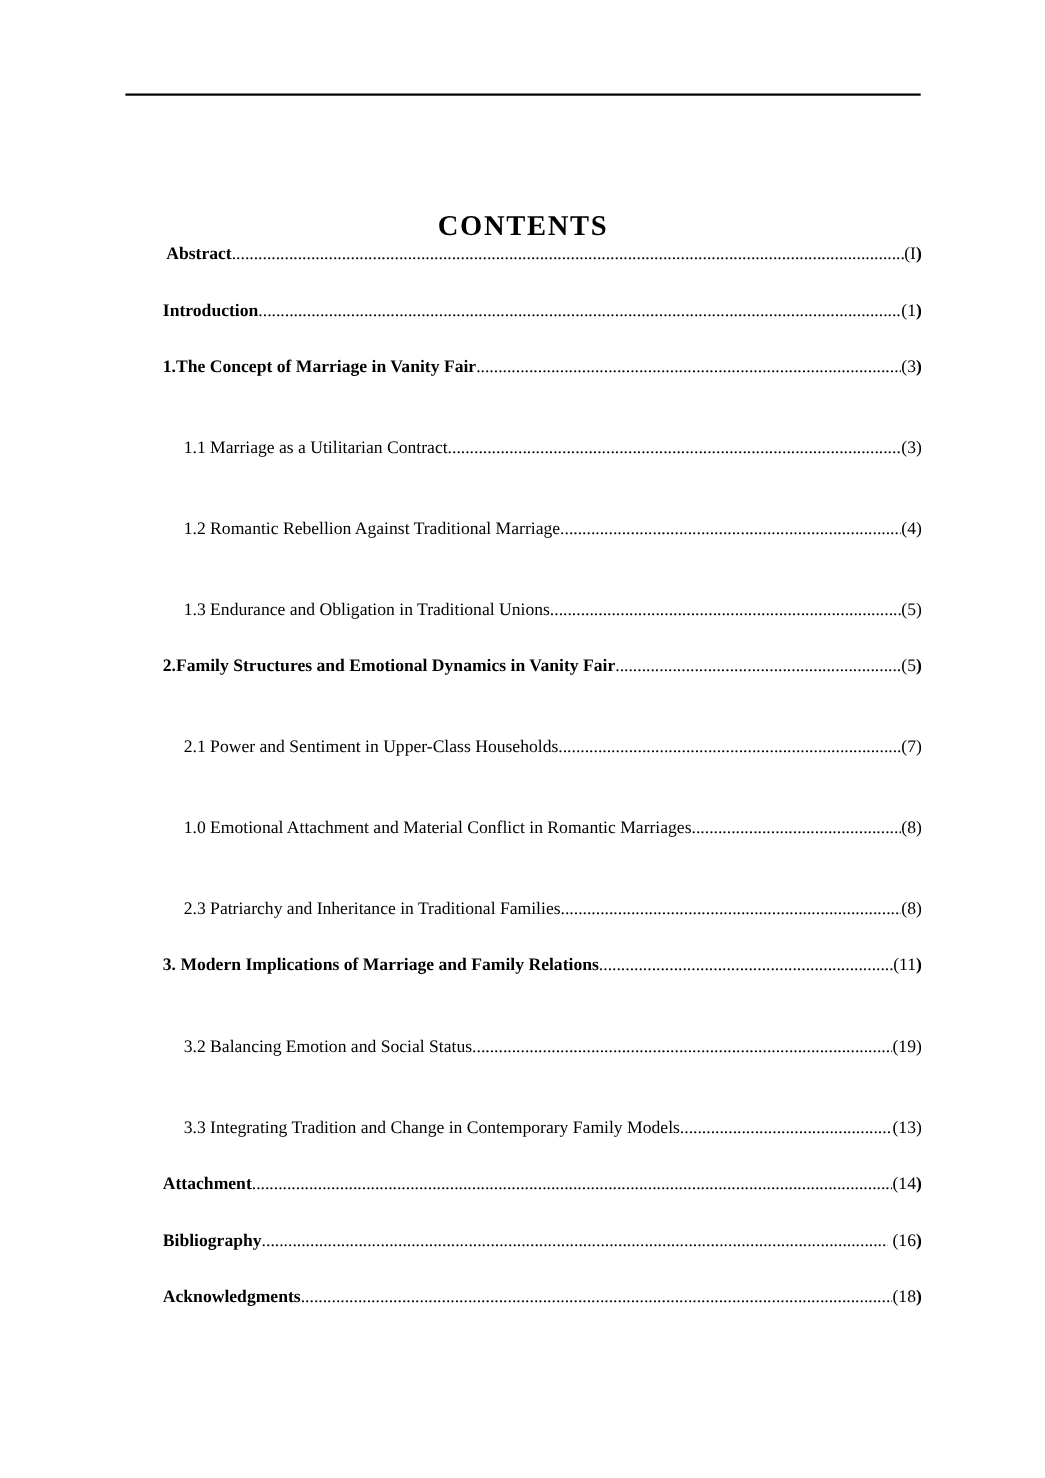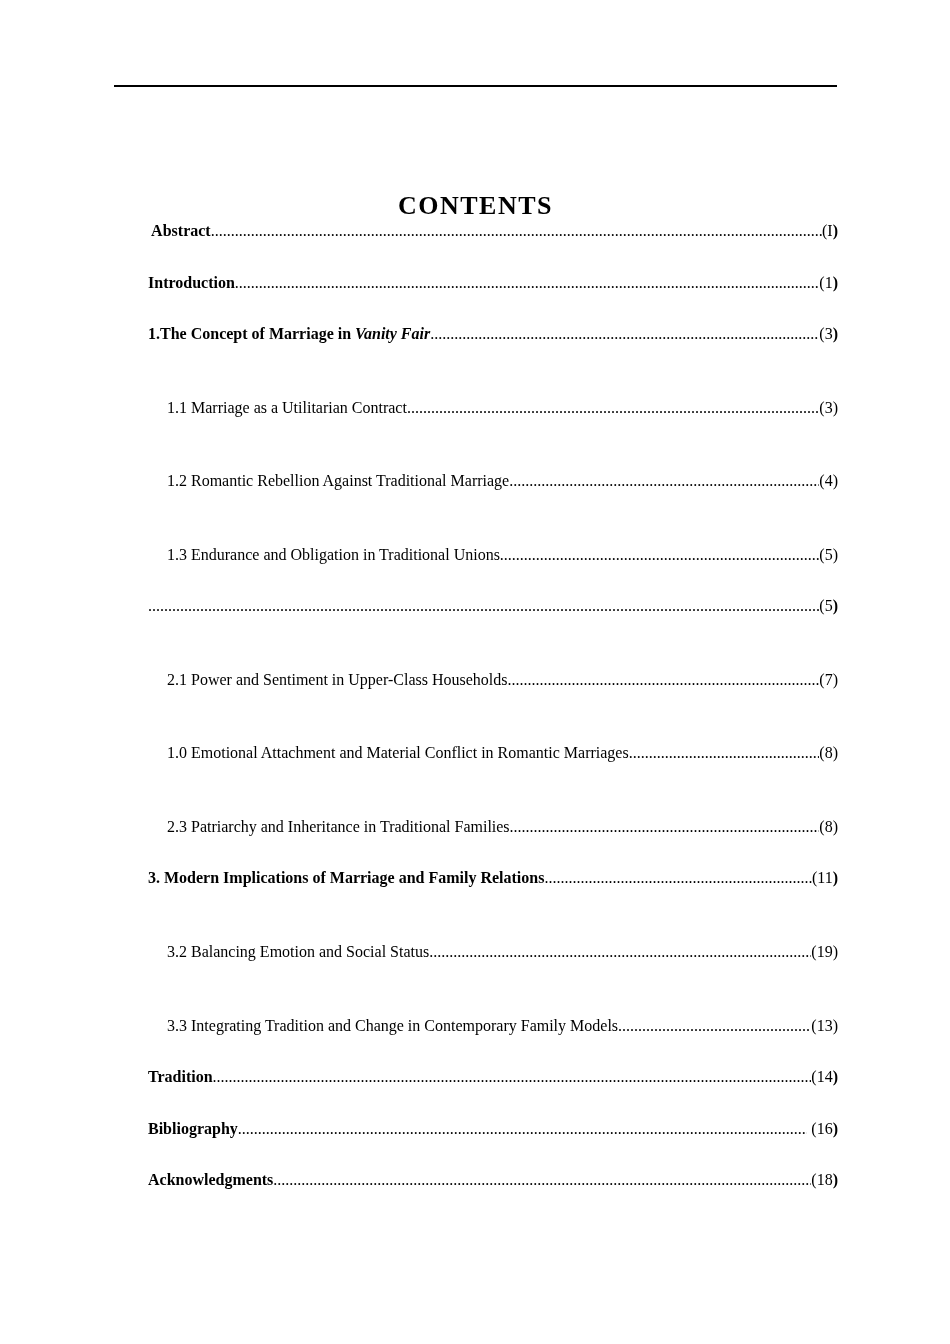--- a/index.html
+++ b/index.html
@@ -55,21 +55,20 @@
   }
   .toc-label {
     white-space: pre;
     flex-shrink: 0;
   }
   .toc-row.bold-label .lbl,
   .toc-row.bold-label .lbl-italic {
     font-weight: bold;
   }
   .lbl-italic {
-    font-style: italic;
     text-align: center;
   }
   .lbl-italic:empty {
     display: none;
   }
   .dots {
     flex: 1;
     overflow: hidden;
     white-space: nowrap;
   }
@@ -121,20 +120,21 @@
     <span class="pageno"><span class="pnum">(4)</span><span class="pclose"></span></span>
   </div>
 
   <div class="toc-row indent">
     <span class="toc-label"><span class="lbl">1.3 Endurance and Obligation in Traditional Unions</span></span>
     <span class="dots"></span>
     <span class="pageno"><span class="pnum">(5)</span><span class="pclose"></span></span>
   </div>
 
   <div class="toc-row bold-label bold-paren">
+    <span class="toc-label"><span class="lbl">2.Family Structures and Emotional Dynamics in Vanity Fair</span></span>
     <span class="dots"></span>
     <span class="pageno"><span class="pnum">(5</span><span class="pclose">)</span></span>
   </div>
 
   <div class="toc-row indent">
     <span class="toc-label"><span class="lbl">2.1 Power and Sentiment in Upper-Class Households</span></span>
     <span class="dots"></span>
     <span class="pageno"><span class="pnum">(7)</span><span class="pclose"></span></span>
   </div>
 
@@ -162,21 +162,21 @@
     <span class="pageno"><span class="pnum">(19)</span><span class="pclose"></span></span>
   </div>
 
   <div class="toc-row indent">
     <span class="toc-label"><span class="lbl">3.3 Integrating Tradition and Change in Contemporary Family Models</span></span>
     <span class="dots"></span>
     <span class="pageno"><span class="pnum">(13)</span><span class="pclose"></span></span>
   </div>
 
   <div class="toc-row bold-label bold-paren">
-    <span class="toc-label"><span class="lbl">Tradition</span></span>
+    <span class="toc-label"><span class="lbl">Attachment</span></span>
     <span class="dots"></span>
     <span class="pageno"><span class="pnum">(14</span><span class="pclose">)</span></span>
   </div>
 
   <div class="toc-row bold-label bold-paren">
     <span class="toc-label"><span class="lbl">Bibliography</span></span>
     <span class="dots"></span>
     <span class="pageno"><span class="pnum"> (16</span><span class="pclose">)</span></span>
   </div>
 

